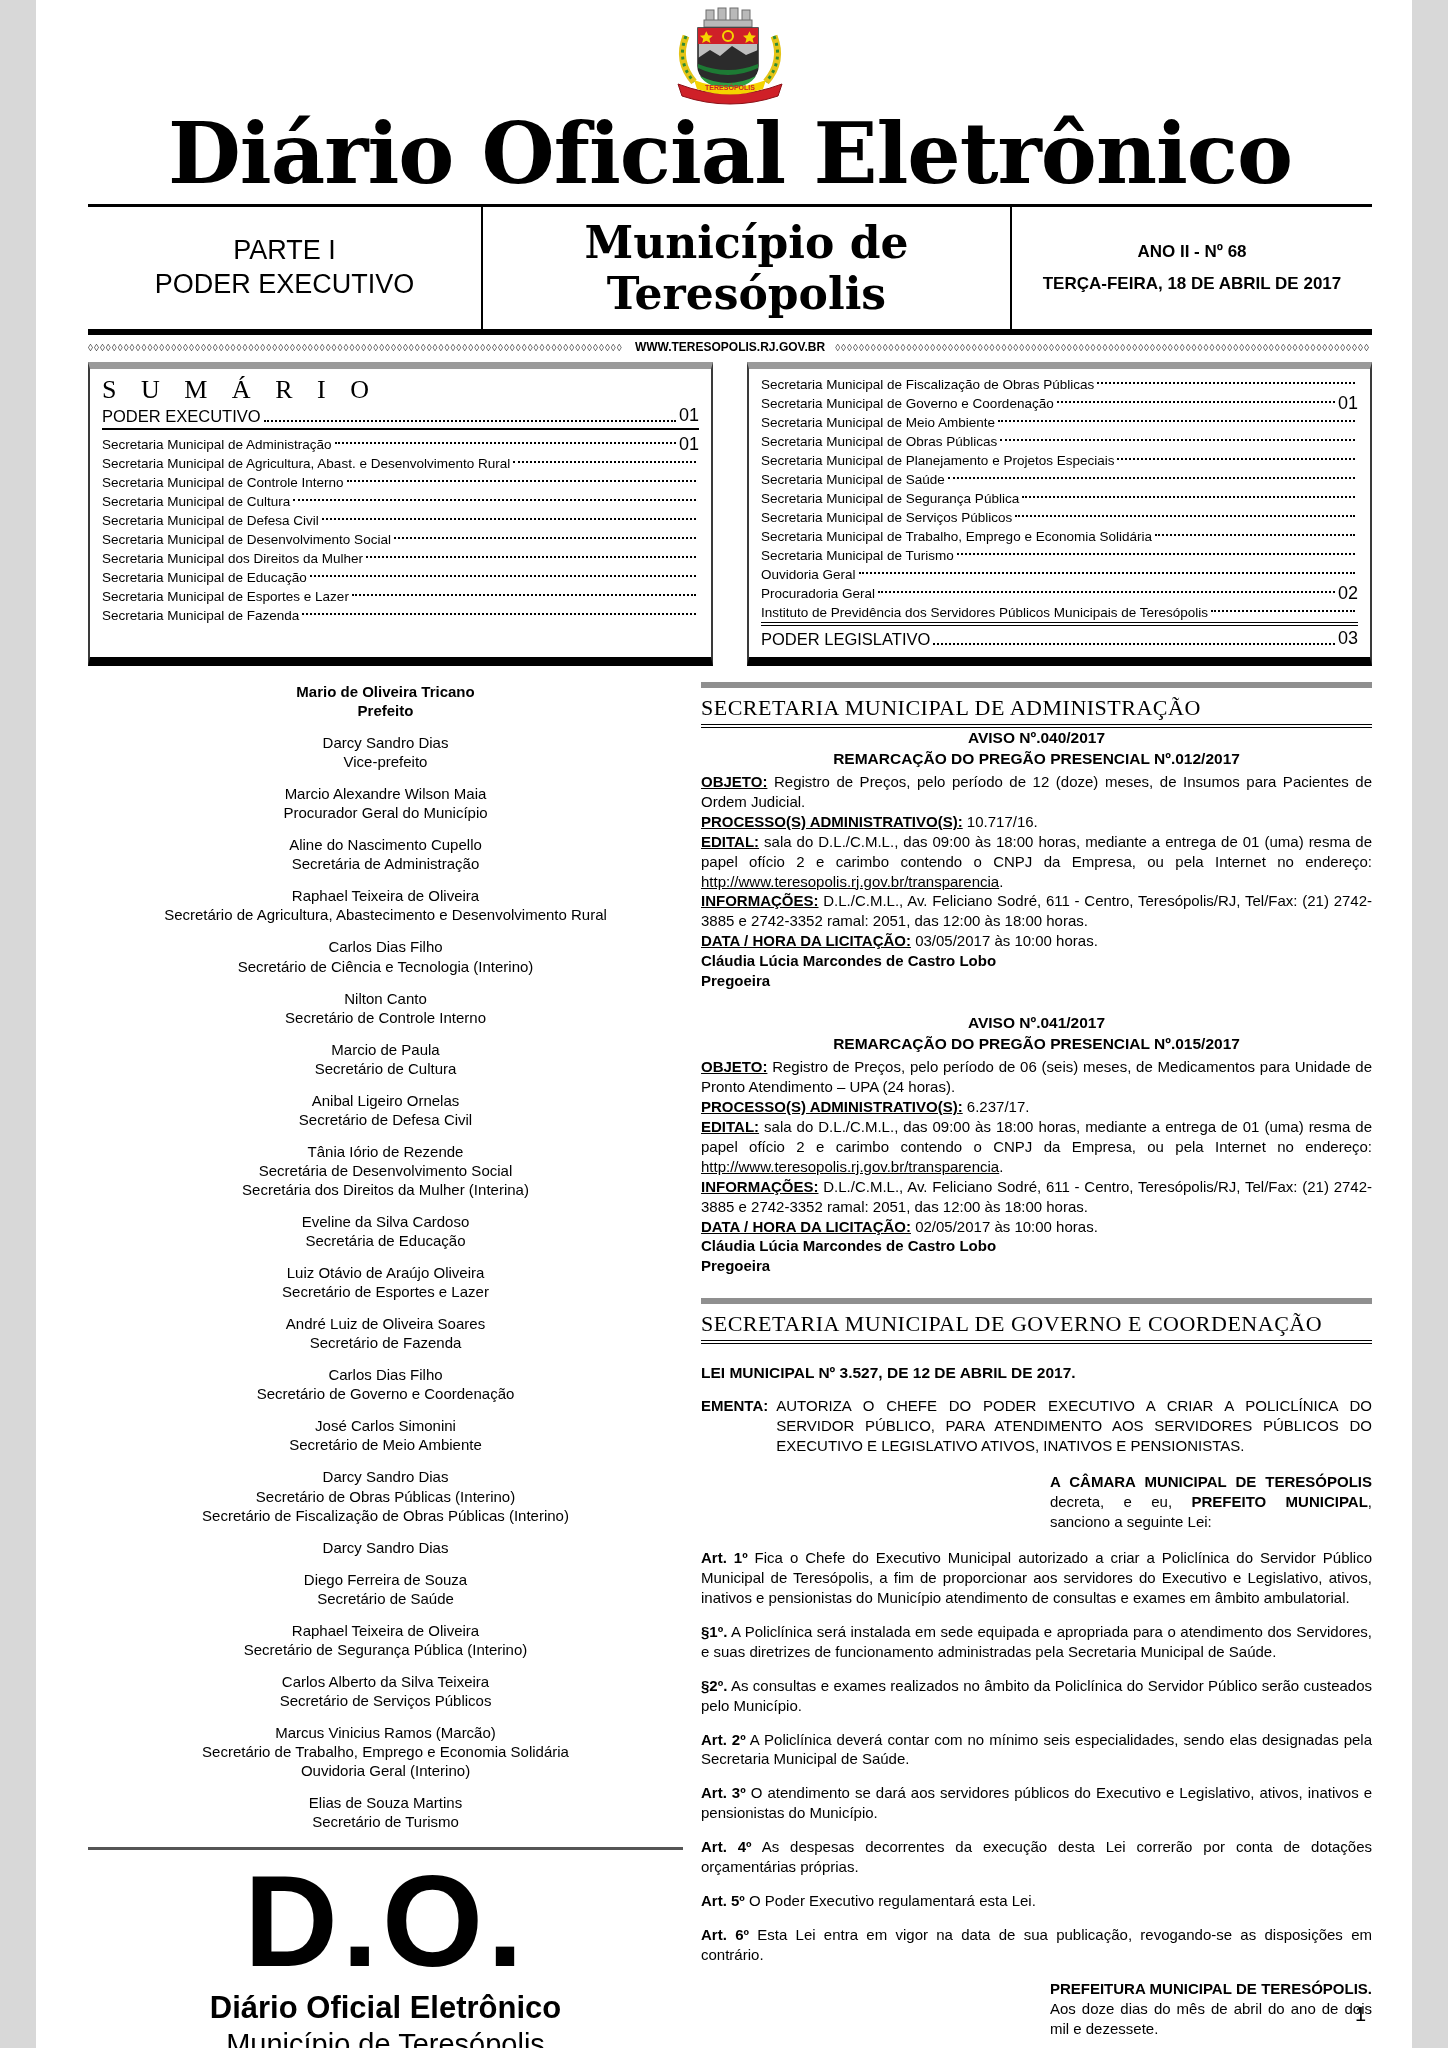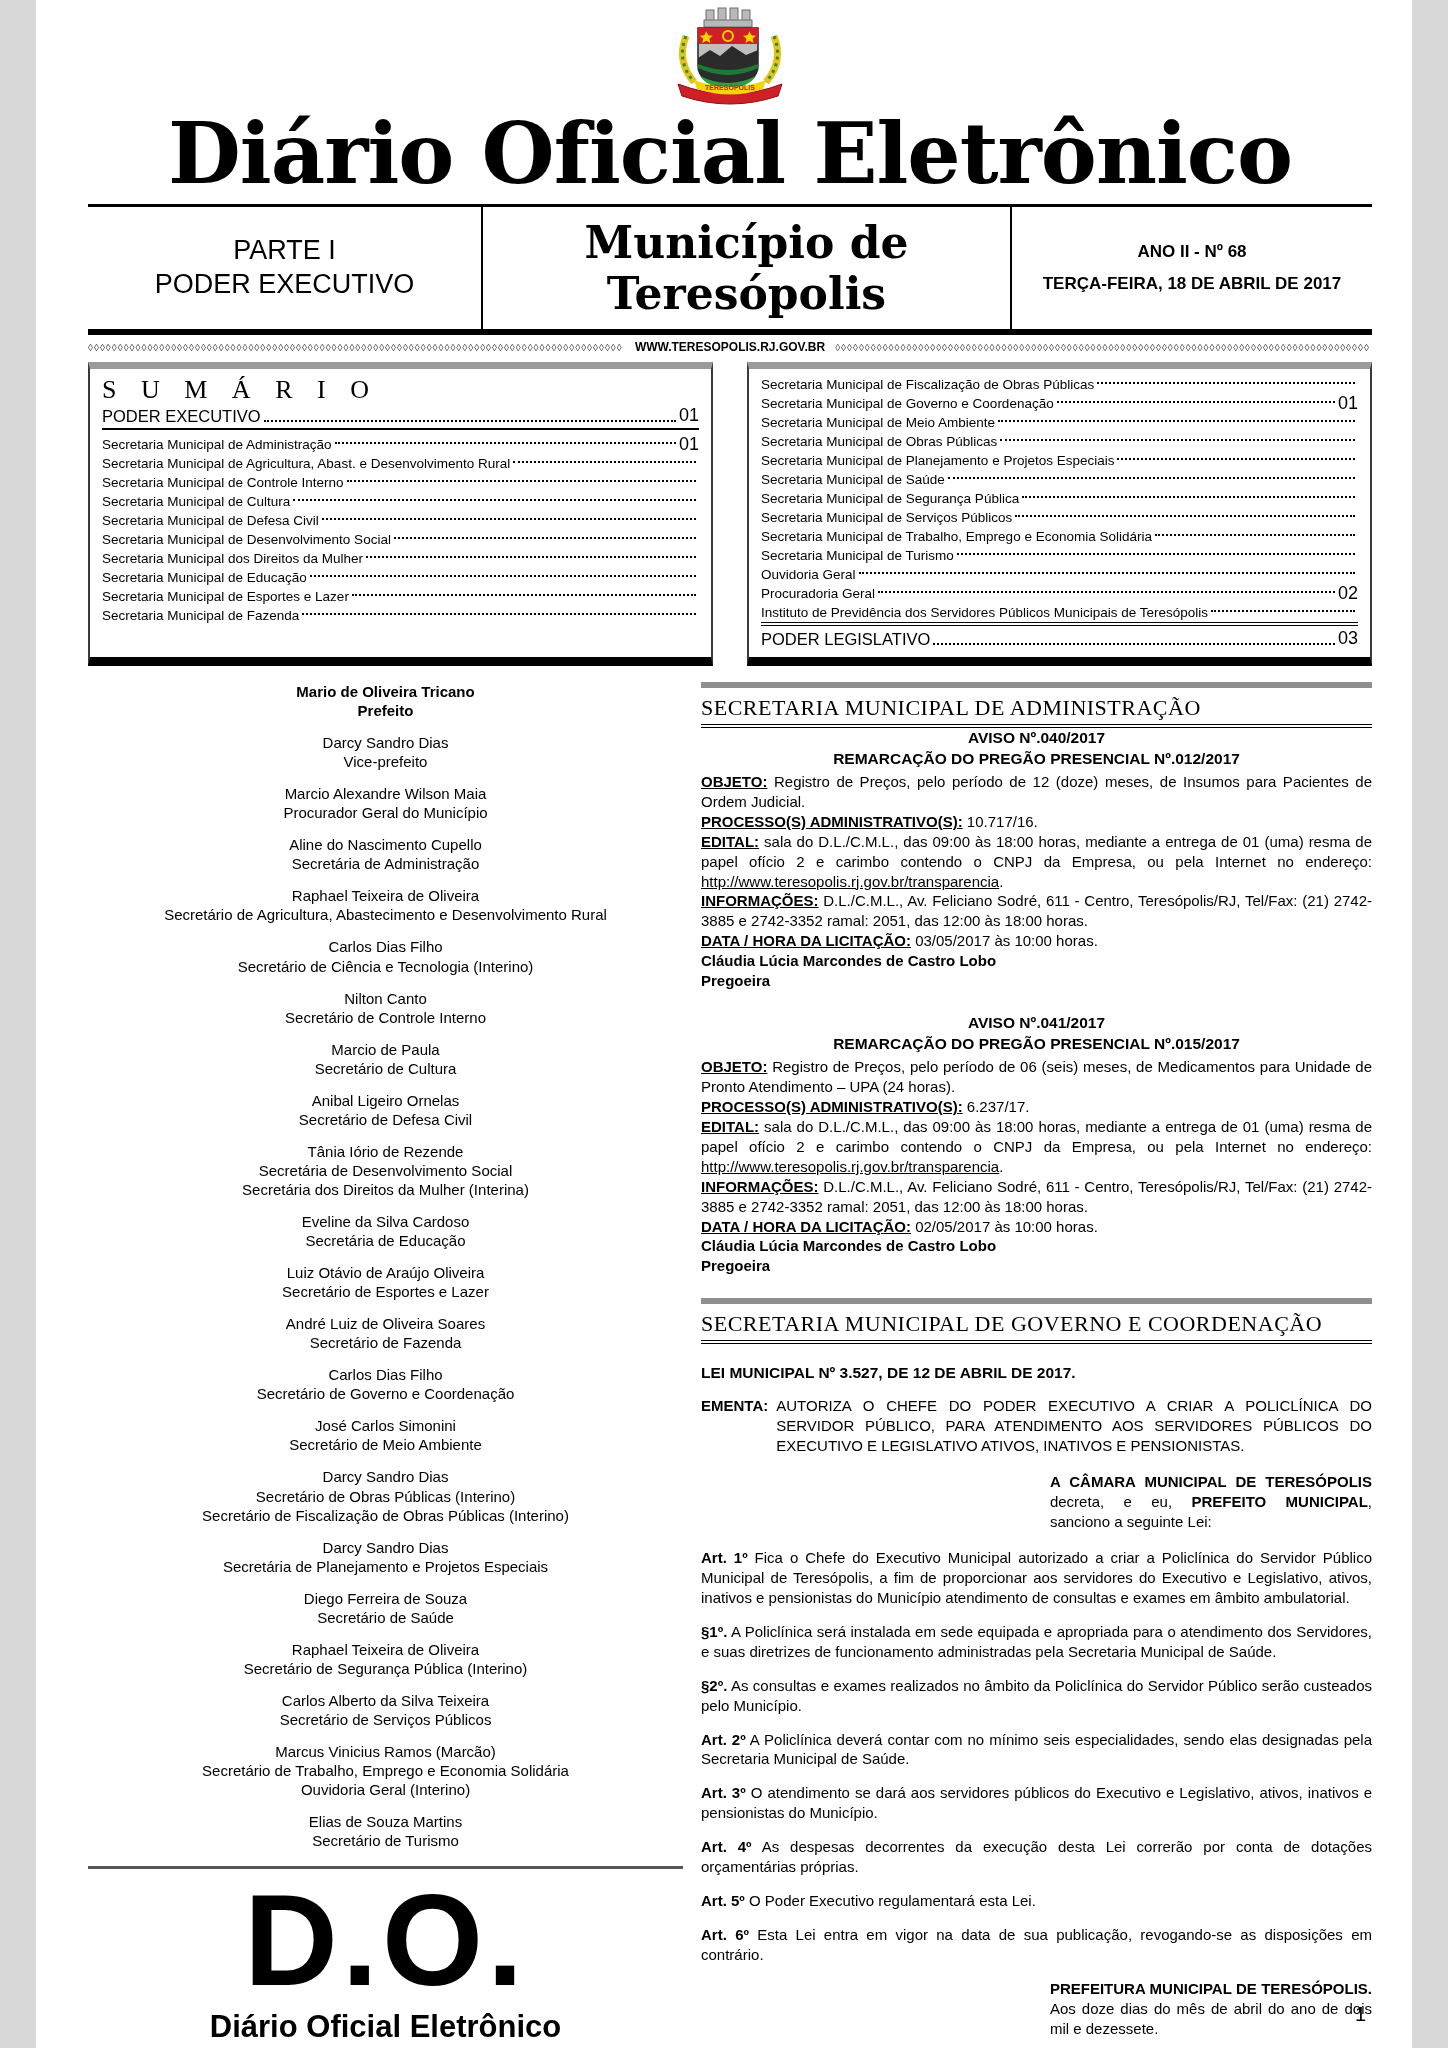--- a/index.html
+++ b/index.html
@@ -377,21 +377,20 @@
           </div>
 
           <div class="official">
             <div class="o-name">Darcy Sandro Dias</div>
             <div class="o-title">Secretário de Obras Públicas (Interino)
 Secretário de Fiscalização de Obras Públicas (Interino)</div>
           </div>
 
           <div class="official">
             <div class="o-name">Darcy Sandro Dias</div>
-            <div class="o-title">Secretária de Planejamento e Projetos Especiais</div>
           </div>
 
           <div class="official">
             <div class="o-name">Diego Ferreira de Souza</div>
             <div class="o-title">Secretário de Saúde</div>
           </div>
 
           <div class="official">
             <div class="o-name">Raphael Teixeira de Oliveira</div>
             <div class="o-title">Secretário de Segurança Pública (Interino)</div>

